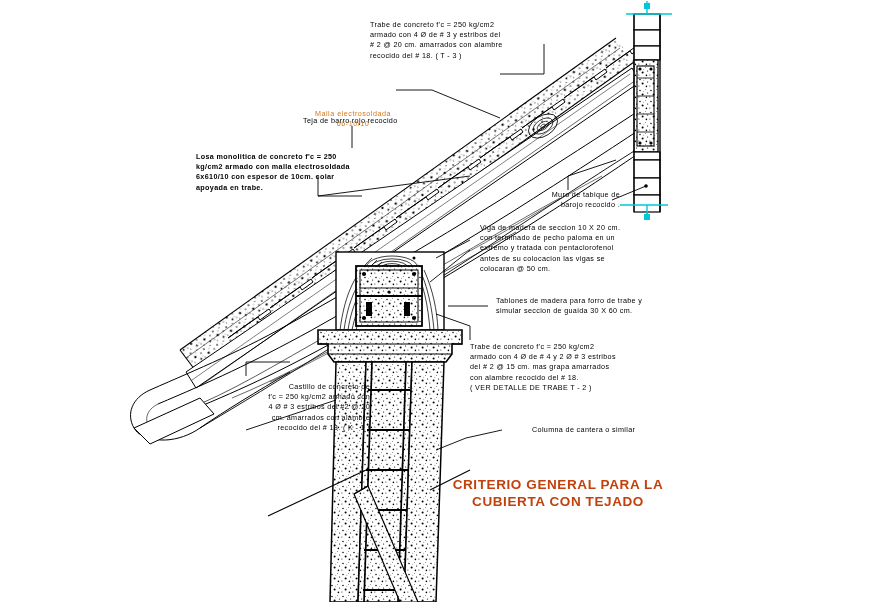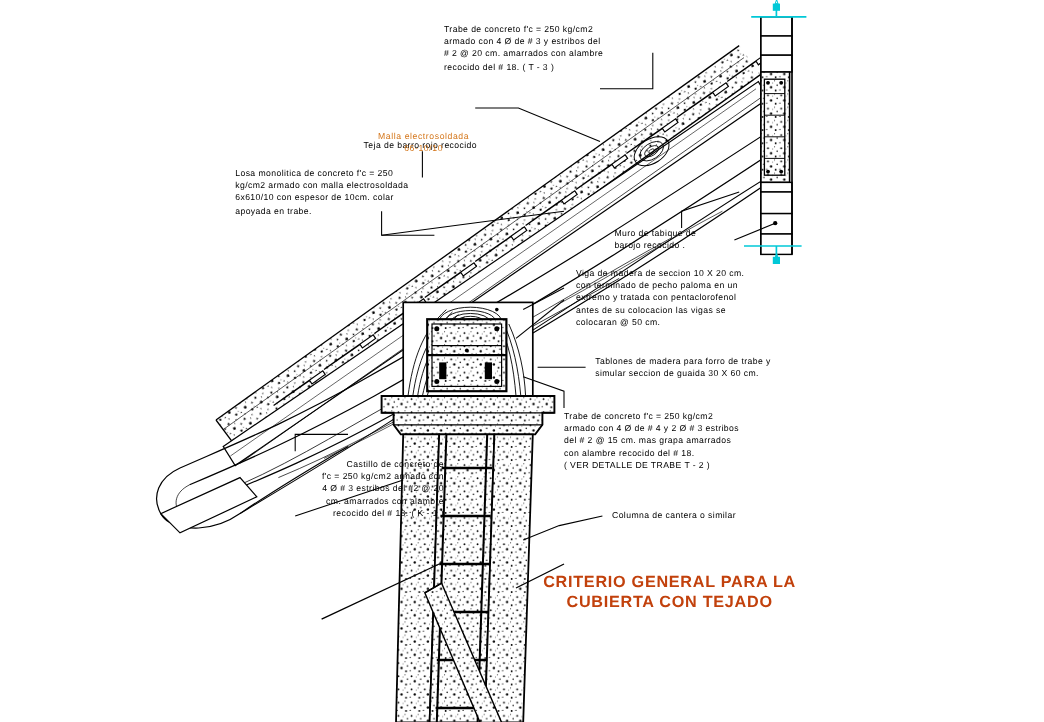--- a/index.html
+++ b/index.html
@@ -29,21 +29,21 @@
   }
   .note {
     position: absolute;
     font-family: "Liberation Sans", sans-serif;
     font-size: 7.2px;
     line-height: 10.2px;
     color: #000000;
     letter-spacing: 0.35px;
     white-space: pre-line;
   }
-  .note.center { text-align: left; }
+  .note.center { text-align: right; }
   .note.orange {
     color: #d4761a;
     text-align: center;
     letter-spacing: 0.5px;
   }
   .title-block {
     position: absolute;
     font-family: "Liberation Sans", sans-serif;
     font-weight: bold;
     font-size: 13.5px;
@@ -318,21 +318,21 @@
   <div class="note" style="left:370px; top:20px; width:170px;">Trabe de concreto f'c = 250 kg/cm2
 armado con 4 Ø de # 3 y estribos del
 # 2 @ 20 cm. amarrados con alambre
 recocido del # 18. ( T - 3 )</div>
 
   <div class="note" style="left:303px; top:96px; width:100px;margin-top:20px;">Teja de barro rojo recocido</div>
 
   <div class="note orange" style="left:294px; top:109px; width:118px;">Malla electrosoldada
 66-10/10</div>
 
-  <div class="note" style="left:196px; top:140px; width:184px;">Losa monolitica de concreto f'c = 250
+  <div class="note" style="left:196px; top:152px; width:184px;font-weight:bold;">Losa monolitica de concreto f'c = 250
 kg/cm2 armado con malla electrosoldada
 6x610/10 con espesor de 10cm. colar
 apoyada en trabe.</div>
 
   <div class="note center" style="left:512px; top:190px; width:108px;">Muro de tabique de
 barojo recocido .</div>
 
   <div class="note" style="left:480px; top:223px; width:196px;">Viga de madera de seccion 10 X 20 cm.
 con terminado de pecho paloma en un
 extremo y tratada con pentaclorofenol
@@ -347,21 +347,21 @@
 del # 2 @ 15 cm. mas grapa amarrados
 con alambre recocido del # 18.
 ( VER DETALLE DE TRABE  T - 2 )</div>
 
   <div class="note" style="left:218px; top:382px; width:152px;text-align:right;">Castillo de concreto de
 f'c = 250 kg/cm2 armado con
 4 Ø # 3 estribos del #2 @ 20
 cm. amarrados con alambre
 recocido del # 18. ( K - 1 )</div>
 
-  <div class="note" style="left:510px; top:425px; width:160px;">Columna de cantera o similar</div>
+  <div class="note" style="left:532px; top:425px; width:160px;">Columna de cantera o similar</div>
 
   <div class="title-block" style="left:452px; top:476px; width:212px;">CRITERIO GENERAL PARA LA
 CUBIERTA CON TEJADO</div>
 
   <div class="axis-label" style="left:645px; top:0px;">A</div>
   <div class="axis-label" style="left:645px; top:212px;">A</div>
 
 </div>
 
 </body></html>

